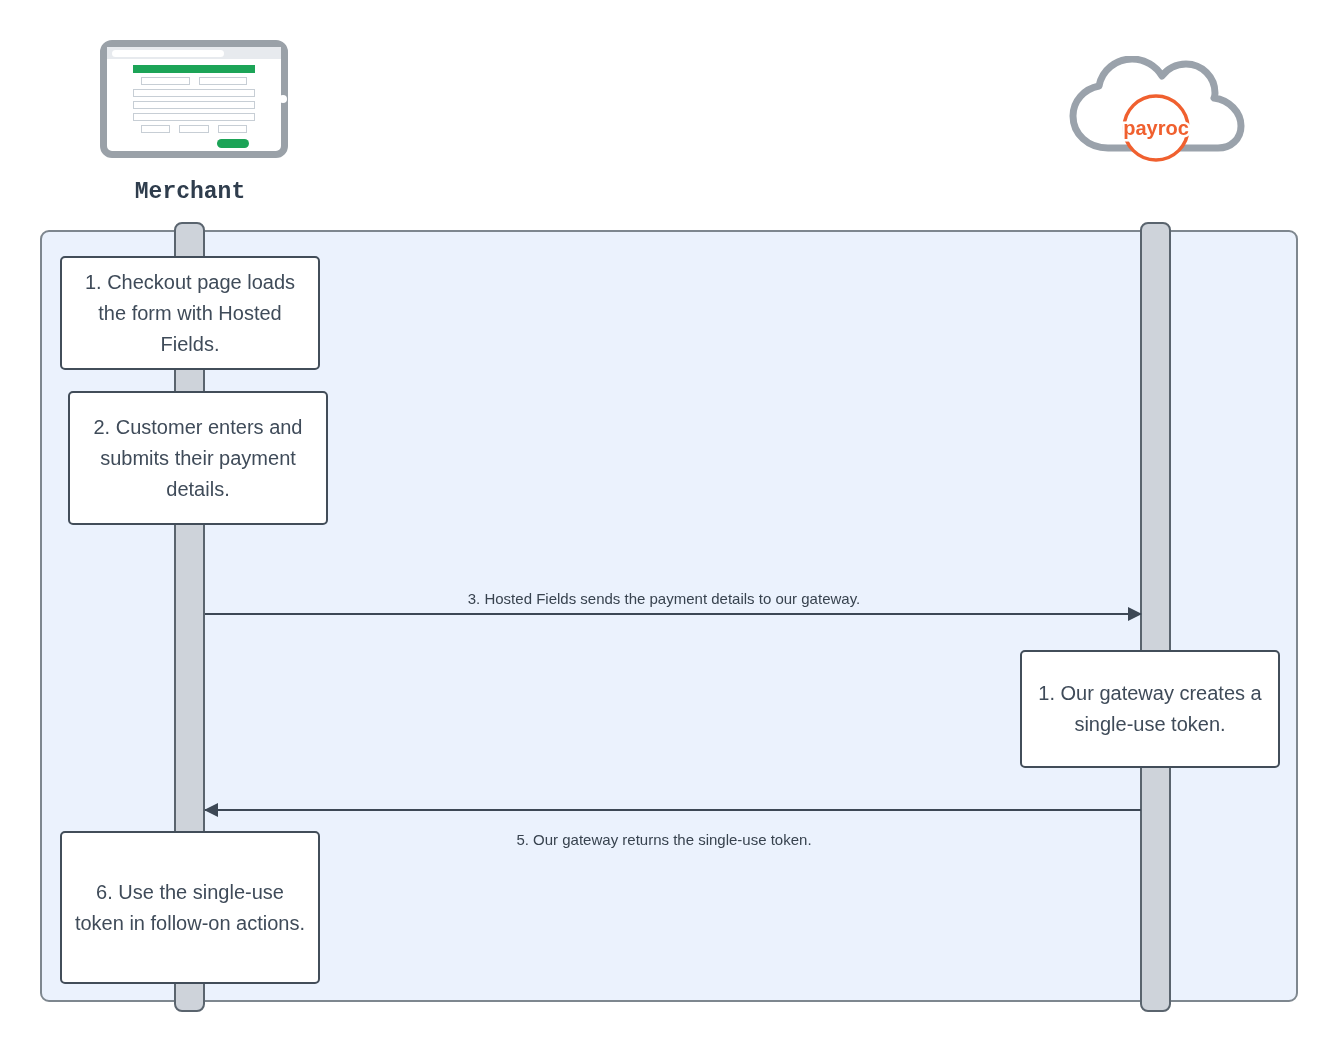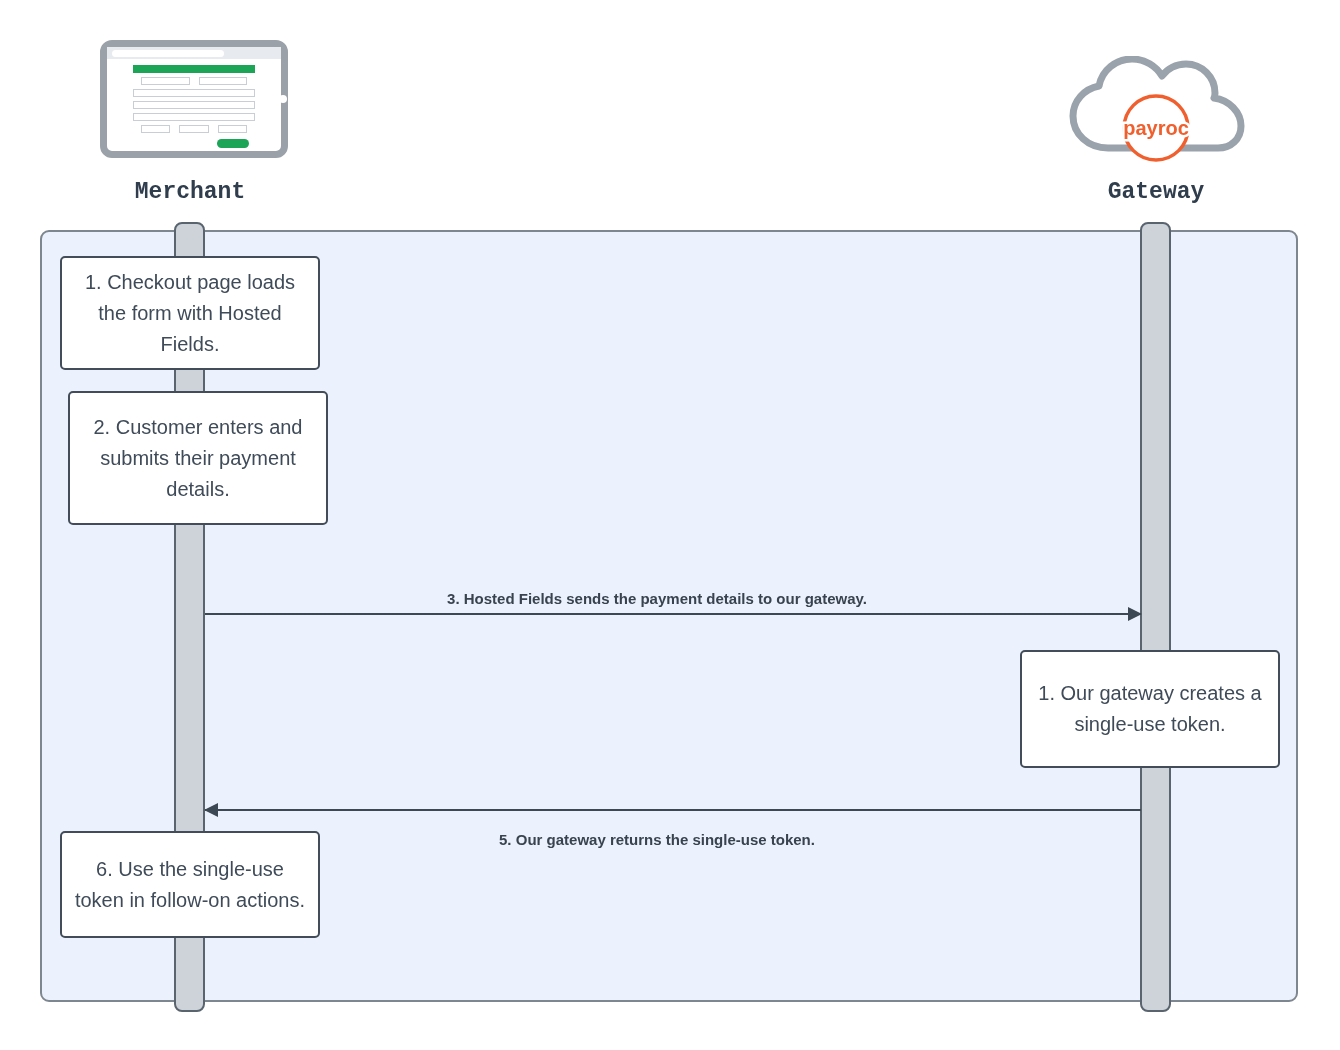--- a/index.html
+++ b/index.html
@@ -62,26 +62,26 @@
   .step-box {
     position: absolute; width: 260px; z-index: 3;
     background: #ffffff; border: 2px solid #424d59; border-radius: 5px;
     display: flex; align-items: center; justify-content: center;
     text-align: center; padding: 8px 12px;
     font-size: 20px; line-height: 31px; color: #3f4b59;
   }
   #step-box-1 { left: 60px;   top: 256px; height: 114px; }
   #step-box-2 { left: 68px;   top: 391px; height: 134px; text-align: center; }
   #step-box-4 { left: 1020px; top: 650px; height: 118px; }
-  #step-box-6 { left: 60px;   top: 831px; height: 107px; }
+  #step-box-6 { left: 60px;   top: 831px; height: 153px; }
 
   
   .msg-label {
-    position: absolute; left: 189px; width: 936px; text-align: center; z-index: 3;
-    font-size: 15px; font-weight: bold; color: #38434f;
+    position: absolute; left: 196px; width: 936px; text-align: center; z-index: 3;
+    font-size: 15px; font-weight: normal; color: #38434f;
   }
   #msg3-label { top: 590px; }
   #msg5-label { top: 786px; margin-top: 45px; }
   .msg-line {
     position: absolute; left: 205px; width: 936px; height: 0; z-index: 3;
     border-top: 2px solid #3d4855;
   }
   #msg3-line { top: 613px; }
   #msg5-line { top: 809px; }
   .arrowhead {
@@ -128,21 +128,20 @@
       C 83 3 94 10 100 20
       C 105 13 114 8 124 8
       C 140 8 153 21 153 37
       C 153 39 153 40 152 42
       C 167 44 179 56 179 70
       C 179 83 169 92 156 92
       Z" fill="#ffffff" stroke="#9aa2ab" stroke-width="7" stroke-linejoin="round"></path>
     <circle cx="94" cy="72" r="32" fill="#ffffff" stroke="#f0602f" stroke-width="3.5"></circle>
     <text x="94" y="79" text-anchor="middle" font-family="Liberation Sans, sans-serif" font-size="20" font-weight="600" fill="#f0602f" stroke="#ffffff" stroke-width="5" paint-order="stroke">payroc</text>
   </svg>
-  <div class="actor-label" id="gateway-label">Gateway</div>
 
   <div class="frame"></div>
   <div class="lifeline" id="merchant-lifeline"></div>
   <div class="lifeline" id="gateway-lifeline"></div>
 
   <div class="step-box" id="step-box-1">1. Checkout page loads the form with Hosted Fields.</div>
   <div class="step-box" id="step-box-2">2. Customer enters and submits their payment details.</div>
   <div class="step-box" id="step-box-4">1. Our gateway creates a single-use token.</div>
   <div class="step-box" id="step-box-6">6. Use the single-use token in follow-on actions.</div>
 

